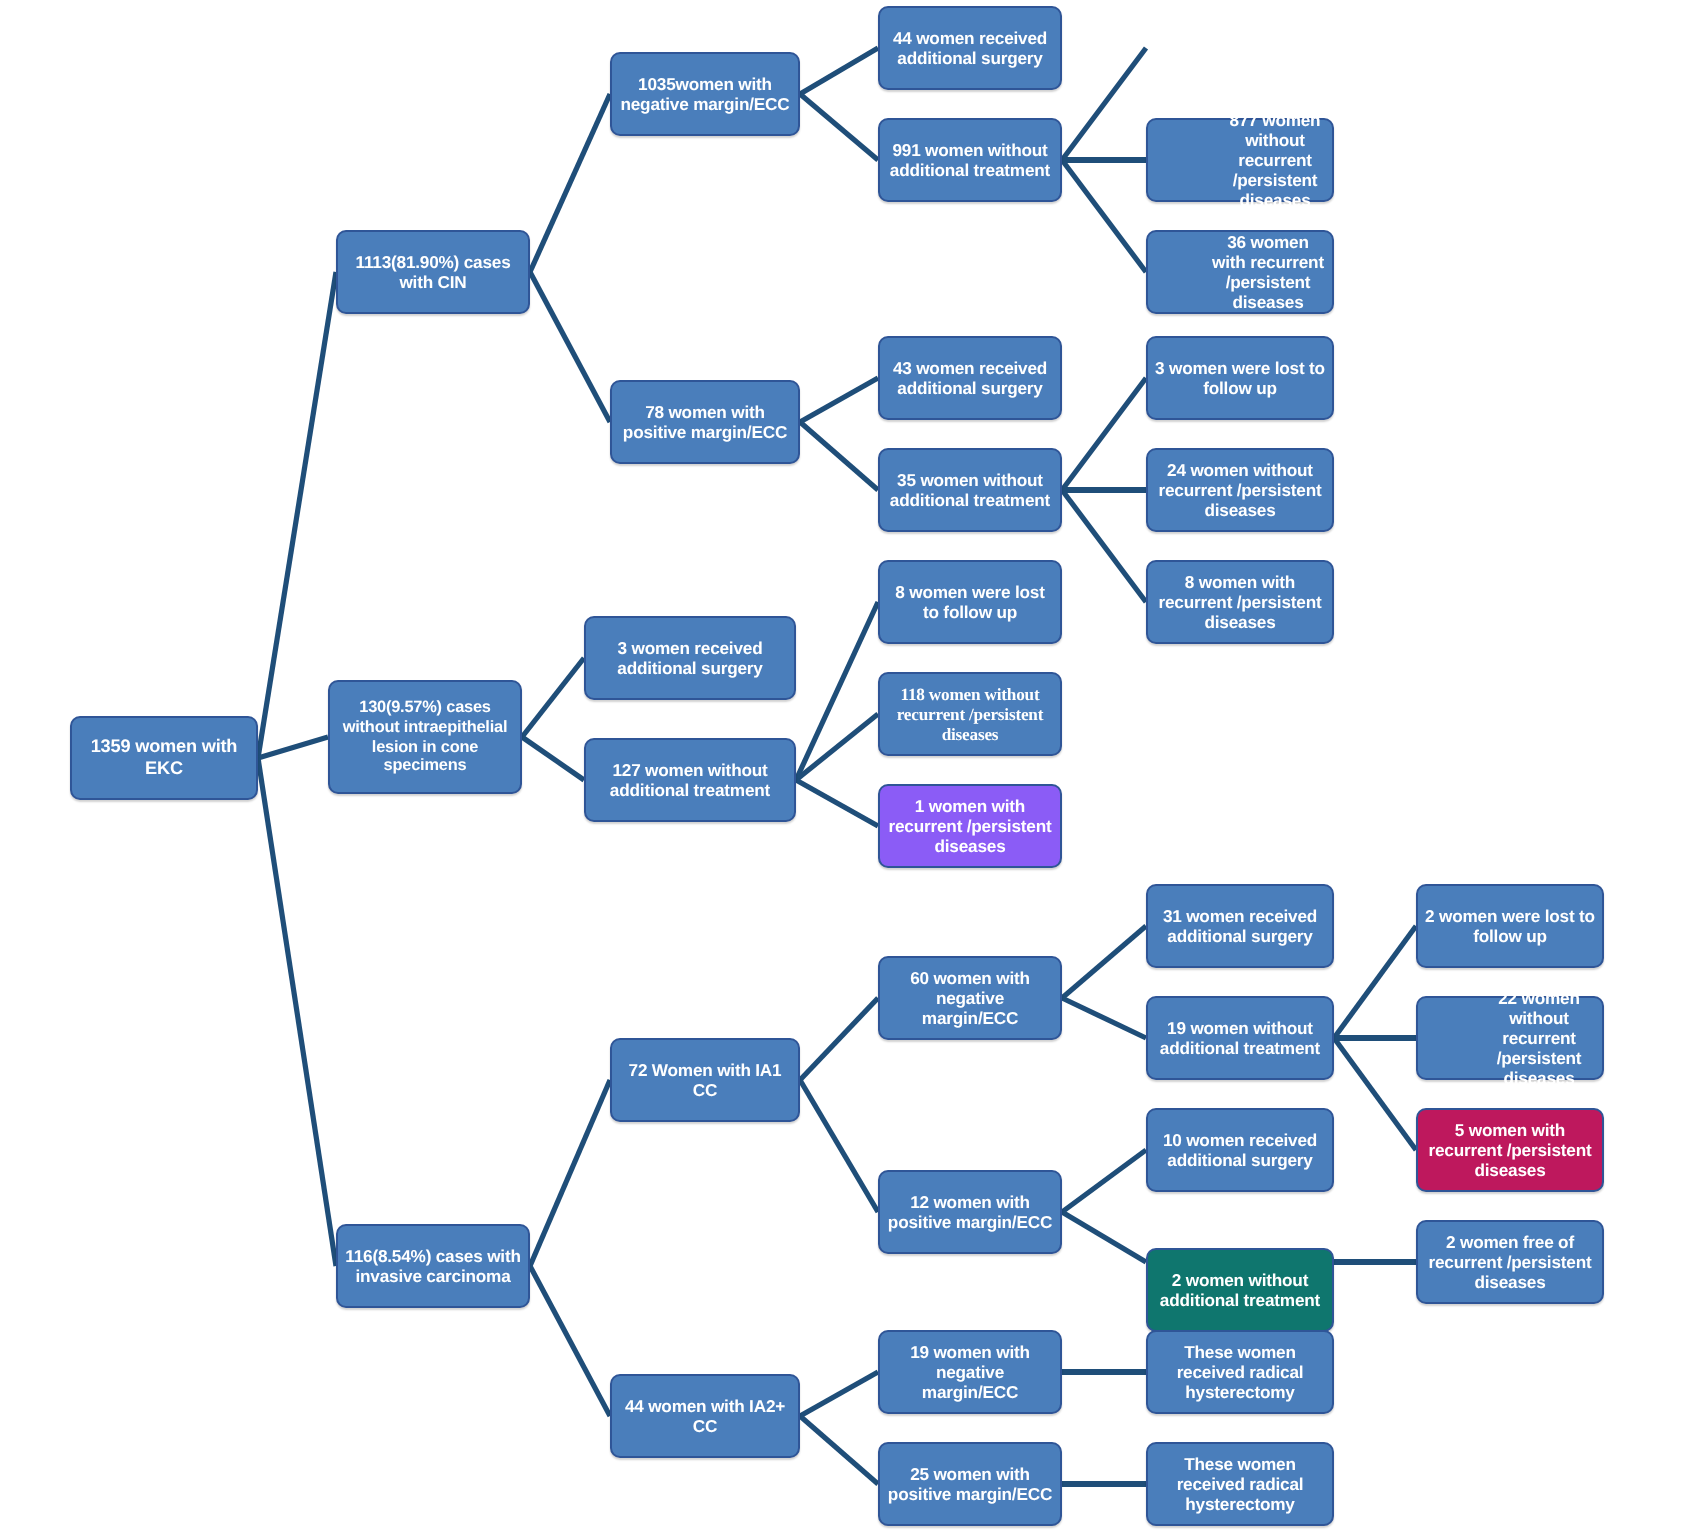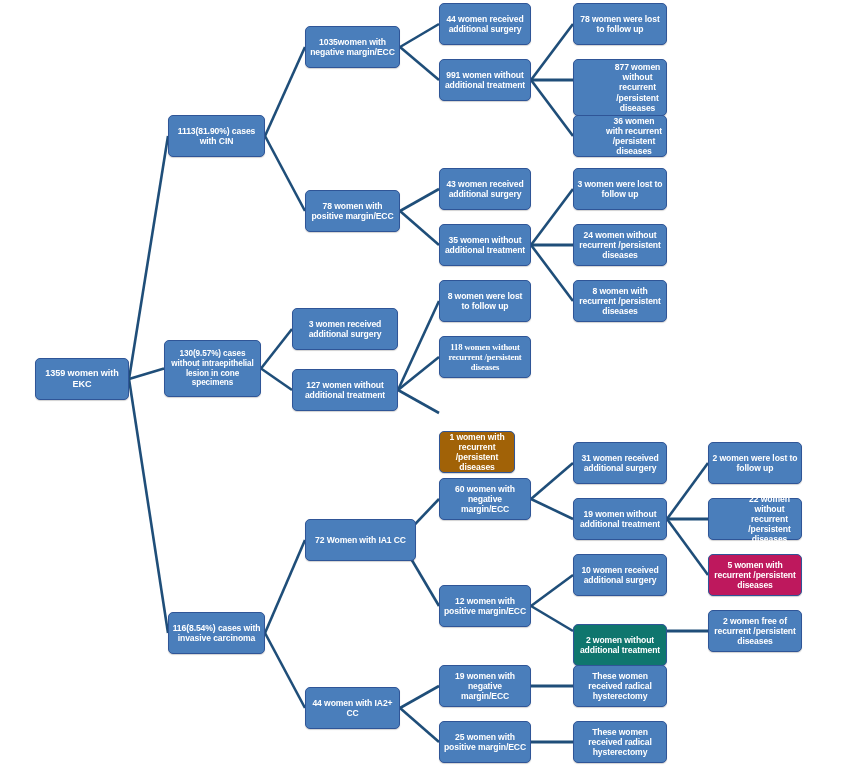--- a/index.html
+++ b/index.html
@@ -93,21 +93,21 @@
     </div>
     <div class="node fs85" style="left: 305px; top: 190px; width: 95px; height: 42px; background: rgb(74, 126, 187); border-color: rgb(47, 85, 151); color: rgb(255, 255, 255);">
       <span>78 women  with positive margin/ECC</span>
     </div>
     <div class="node fs85" style="left: 292px; top: 308px; width: 106px; height: 42px; background: rgb(74, 126, 187); border-color: rgb(47, 85, 151); color: rgb(255, 255, 255);">
       <span>3 women  received additional  surgery</span>
     </div>
     <div class="node fs85" style="left: 292px; top: 369px; width: 106px; height: 42px; background: rgb(74, 126, 187); border-color: rgb(47, 85, 151); color: rgb(255, 255, 255);">
       <span>127 women  without additional  treatment</span>
     </div>
-    <div class="node fs85" style="left: 305px; top: 519px; width: 111px; height: 42px; background: rgb(74, 126, 187); border-color: rgb(47, 85, 151); color: rgb(255, 255, 255);">
+    <div class="node fs85" style="left: 305px; top: 519px; width: 95px; height: 42px; background: rgb(74, 126, 187); border-color: rgb(47, 85, 151); color: rgb(255, 255, 255);">
       <span>72  Women with IA1 CC</span>
     </div>
     <div class="node fs85" style="left: 305px; top: 687px; width: 95px; height: 42px; background: rgb(74, 126, 187); border-color: rgb(47, 85, 151); color: rgb(255, 255, 255);">
       <span>44 women with IA2+ CC</span>
     </div>
     <div class="node fs85" style="left: 439px; top: 3px; width: 92px; height: 42px; background: rgb(74, 126, 187); border-color: rgb(47, 85, 151); color: rgb(255, 255, 255);">
       <span>44 women  received additional  surgery</span>
     </div>
     <div class="node fs85" style="left: 439px; top: 59px; width: 92px; height: 42px; background: rgb(74, 126, 187); border-color: rgb(47, 85, 151); color: rgb(255, 255, 255);">
       <span>991 women  without additional treatment</span>
@@ -117,39 +117,36 @@
     </div>
     <div class="node fs85" style="left: 439px; top: 224px; width: 92px; height: 42px; background: rgb(74, 126, 187); border-color: rgb(47, 85, 151); color: rgb(255, 255, 255);">
       <span>35 women  without additional treatment</span>
     </div>
     <div class="node fs85" style="left: 439px; top: 280px; width: 92px; height: 42px; background: rgb(74, 126, 187); border-color: rgb(47, 85, 151); color: rgb(255, 255, 255);">
       <span>8 women were lost to follow up</span>
     </div>
     <div class="node fs85" style="left: 439px; top: 336px; width: 92px; height: 42px; background: rgb(74, 126, 187); border-color: rgb(47, 85, 151); color: rgb(255, 255, 255); font-family: Liberation Serif, serif;">
       <span>118 women without recurrent /persistent diseases</span>
     </div>
-    <div class="node fs85" style="left: 439px; top: 392px; width: 76px; height: 42px; background: #a16207; border-color: rgb(47, 85, 151); color: rgb(255, 255, 255); margin-top: 39px;">
+    <div class="node fs85" style="left: 439px; top: 392px; width: 92px; height: 42px; background: #8b5cf6; border-color: rgb(47, 85, 151); color: rgb(255, 255, 255);">
       <span>1  women with recurrent /persistent diseases</span>
     </div>
     <div class="node fs85" style="left: 439px; top: 478px; width: 92px; height: 42px; background: rgb(74, 126, 187); border-color: rgb(47, 85, 151); color: rgb(255, 255, 255);">
       <span>60 women with negative margin/ECC</span>
     </div>
     <div class="node fs85" style="left: 439px; top: 585px; width: 92px; height: 42px; background: rgb(74, 126, 187); border-color: rgb(47, 85, 151); color: rgb(255, 255, 255);">
       <span>12 women  with positive margin/ECC</span>
     </div>
     <div class="node fs85" style="left: 439px; top: 665px; width: 92px; height: 42px; background: rgb(74, 126, 187); border-color: rgb(47, 85, 151); color: rgb(255, 255, 255);">
       <span>19 women with negative margin/ECC</span>
     </div>
     <div class="node fs85" style="left: 439px; top: 721px; width: 92px; height: 42px; background: rgb(74, 126, 187); border-color: rgb(47, 85, 151); color: rgb(255, 255, 255);">
       <span>25 women  with positive margin/ECC</span>
     </div>
-    <div class="node fs85" style="left: 573px; top: 3px; width: 94px; height: 42px; background: rgb(74, 126, 187); border-color: rgb(47, 85, 151); color: rgb(255, 255, 255);">
-      <span>78 women were lost to follow up</span>
-    </div>
-    <div class="node fs85" style="left: 573px; top: 59px; width: 94px; height: 57px; background: rgb(74, 126, 187); border-color: rgb(47, 85, 151); color: rgb(255, 255, 255); padding-left: 38px;">
+    <div class="node fs85" style="left: 573px; top: 59px; width: 94px; height: 42px; background: rgb(74, 126, 187); border-color: rgb(47, 85, 151); color: rgb(255, 255, 255); padding-left: 38px;">
       <span>877 women without recurrent /persistent diseases</span>
     </div>
     <div class="node fs85" style="left: 573px; top: 115px; width: 94px; height: 42px; background: rgb(74, 126, 187); border-color: rgb(47, 85, 151); color: rgb(255, 255, 255); padding-left: 31px;">
       <span>36 women with recurrent /persistent diseases</span>
     </div>
     <div class="node fs85" style="left: 573px; top: 168px; width: 94px; height: 42px; background: rgb(74, 126, 187); border-color: rgb(47, 85, 151); color: rgb(255, 255, 255);">
       <span>3 women were lost to follow up</span>
     </div>
     <div class="node fs85" style="left: 573px; top: 224px; width: 94px; height: 42px; background: rgb(74, 126, 187); border-color: rgb(47, 85, 151); color: rgb(255, 255, 255);">
       <span>24 women without recurrent /persistent diseases</span>

